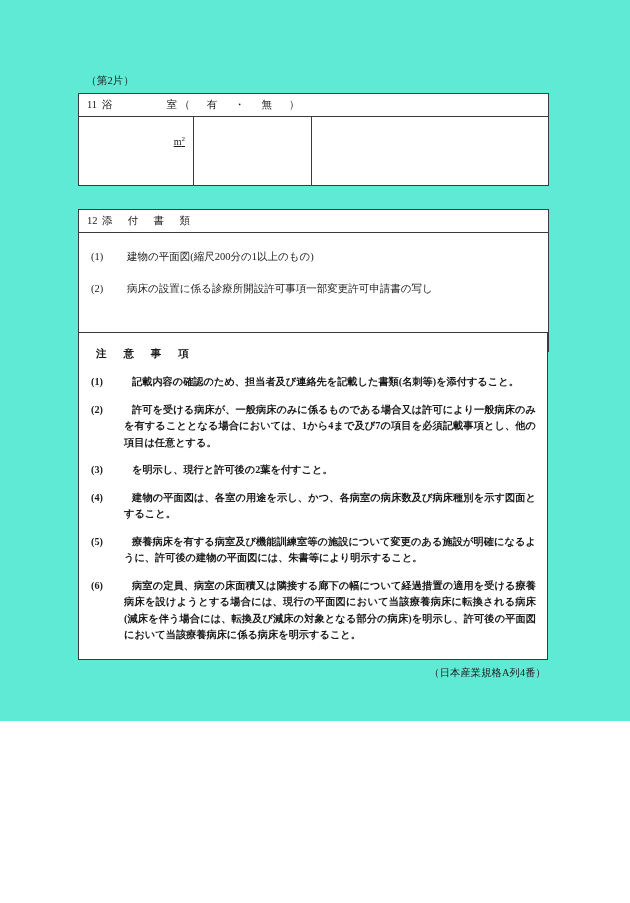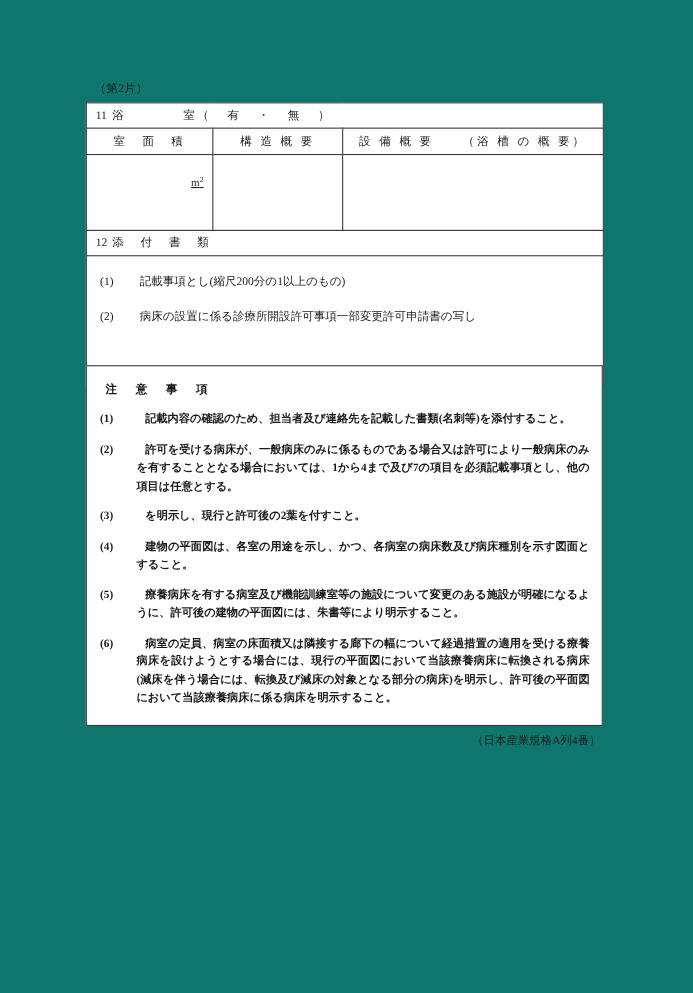--- a/index.html
+++ b/index.html
@@ -13,22 +13,22 @@
     position: relative;
     font-family: "Liberation Serif", "DejaVu Serif", serif;
     color: #1a1a1a;
     overflow: hidden;
   }
 
   .page {
     position: absolute;
     left: 0; top: 0;
     width: 630px;
-    height: 903px;
-    background: #0f766e;
+    height: 721px;
+    background: #5eead4;
   }
 
   
   .sheet-label {
     position: absolute;
     left: 86px;
     top: 74px;
     font-size: 10.5px;
     letter-spacing: 0.2px;
     white-space: nowrap;
@@ -196,25 +196,20 @@
       <col style="width:118px">
       <col style="width:237px">
     </colgroup>
     <tbody>
       <tr>
         <td class="row-title-cell" colspan="3">
           <span class="num">11</span><span class="sp2">浴　　　　室</span><span class="sp1">（　有　・　無　）</span>
         </td>
       </tr>
       <tr>
-        <td class="col-head">室　面　積</td>
-        <td class="col-head">構 造 概 要</td>
-        <td class="col-head">設 備 概 要　　（浴 槽 の 概 要）</td>
-      </tr>
-      <tr>
         <td class="body-cell">
           <div class="unit-area"><span></span><span>m</span><sup>2</sup></div>
         </td>
         <td class="body-cell"></td>
         <td class="body-cell"></td>
       </tr>
     </tbody>
   </table>
 
   <table id="table-attachments" class="form-table">
@@ -224,21 +219,21 @@
     <tbody>
       <tr>
         <td class="row-title-cell">
           <span class="num">12</span><span class="sp2">添　付　書　類</span>
         </td>
       </tr>
       <tr>
         <td class="attach-body">
           <div class="attach-item">
             <span class="marker">(1)</span>
-            <span class="body-text">記載事項とし(縮尺200分の1以上のもの)</span>
+            <span class="body-text">建物の平面図(縮尺200分の1以上のもの)</span>
           </div>
           <div class="attach-item">
             <span class="marker">(2)</span>
             <span class="body-text">病床の設置に係る診療所開設許可事項一部変更許可申請書の写し</span>
           </div>
         </td>
       </tr>
     </tbody>
   </table>
 

